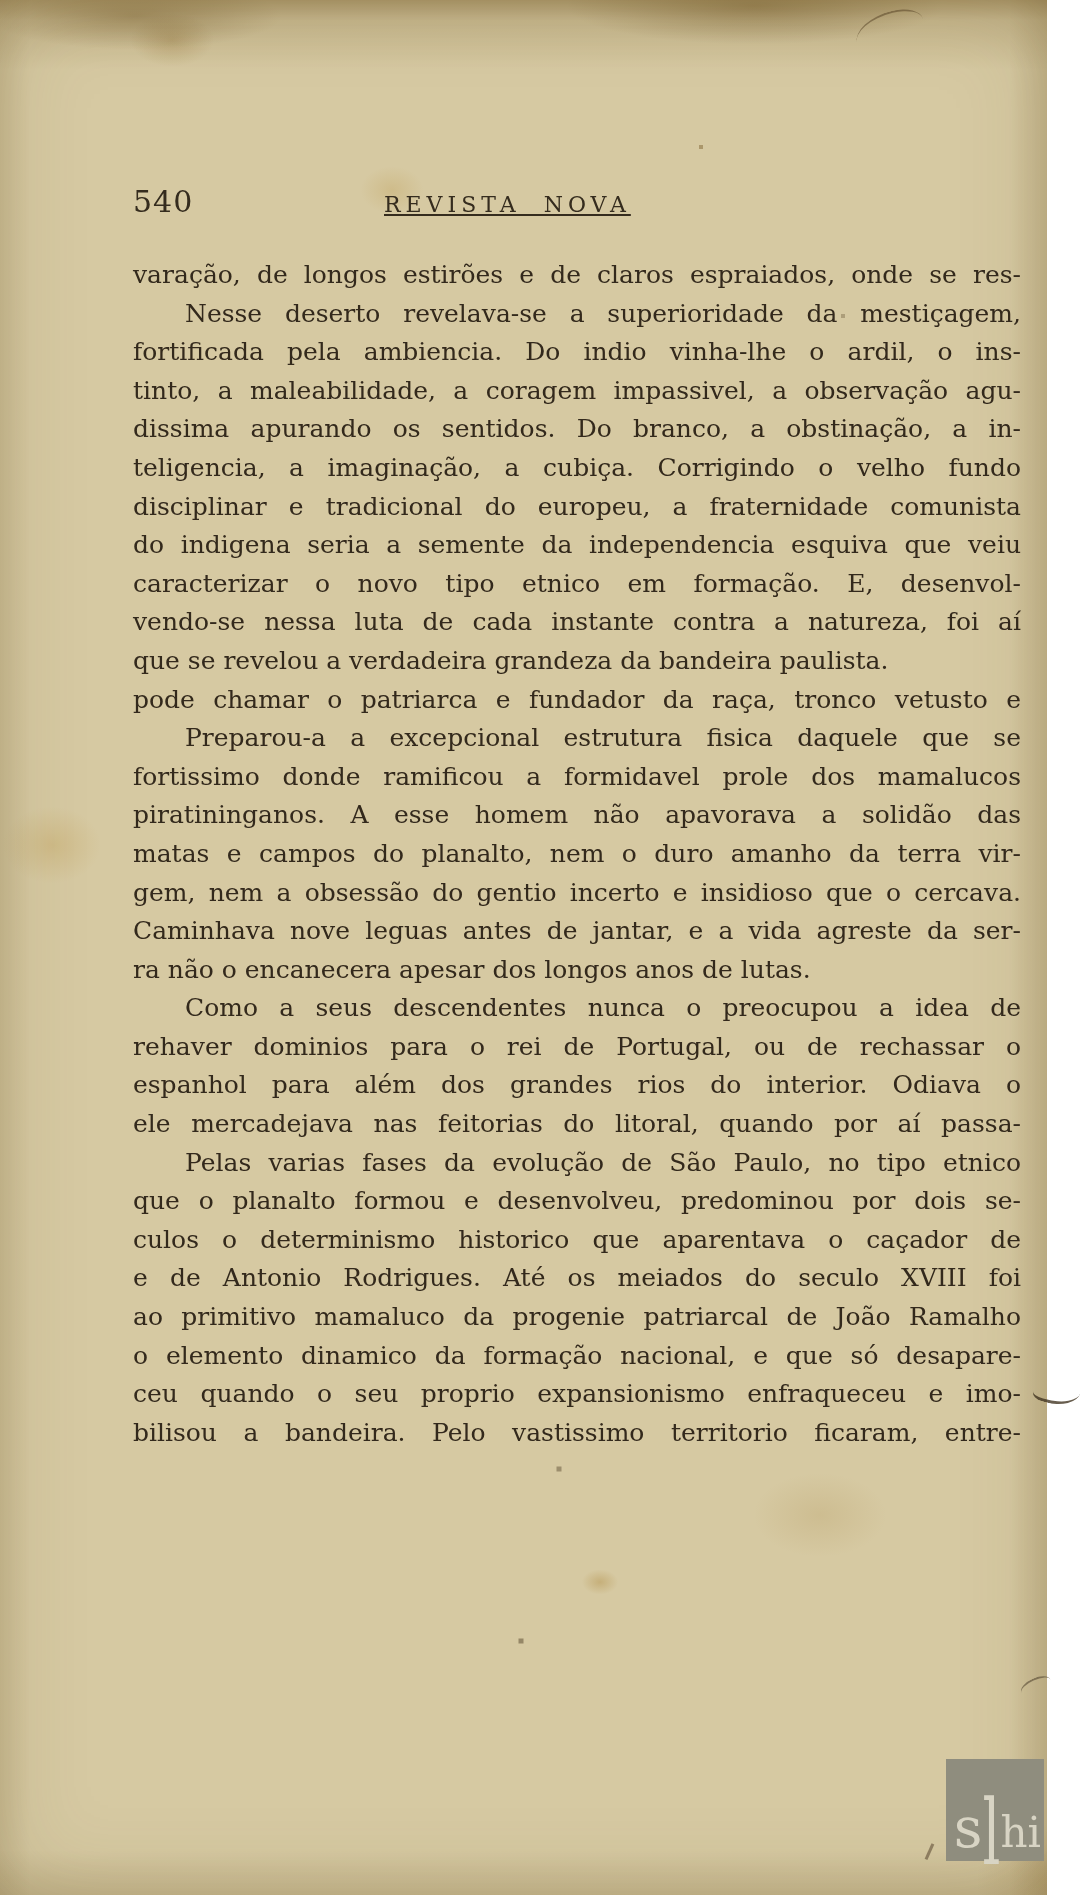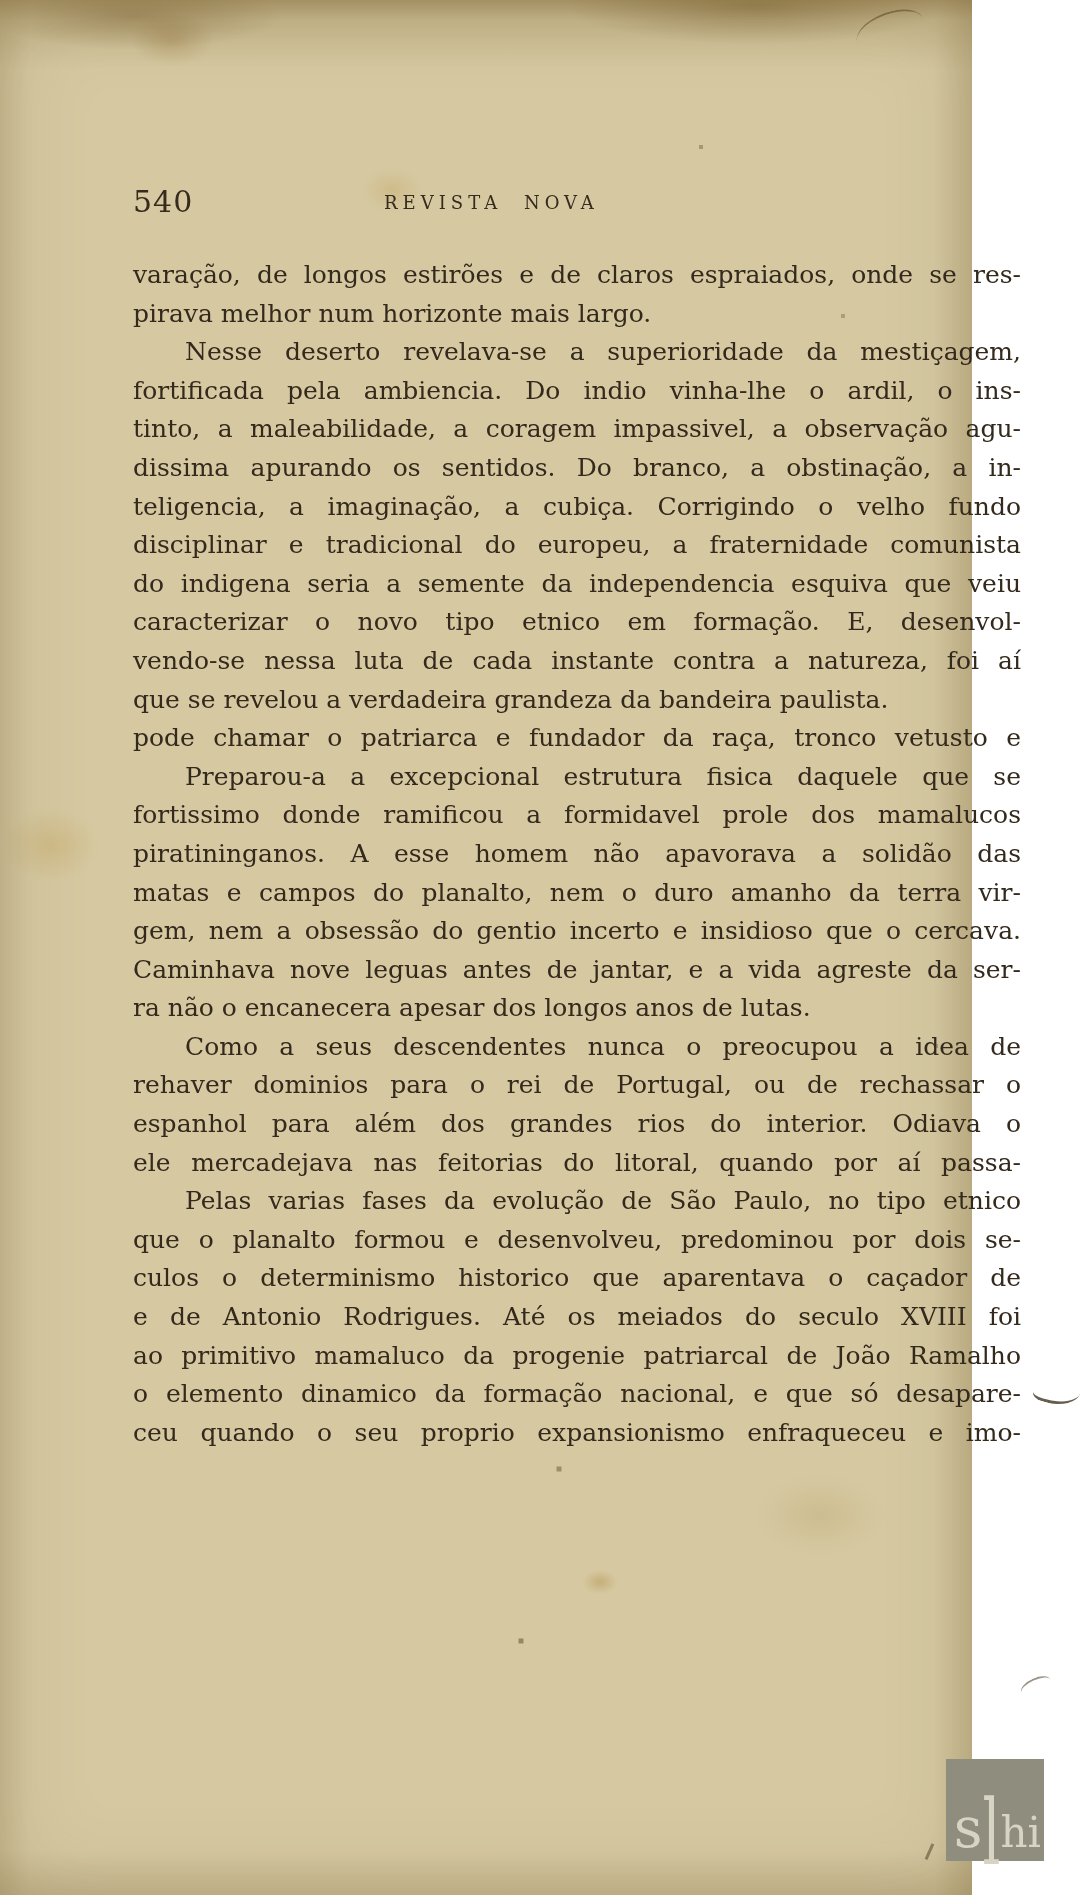--- a/index.html
+++ b/index.html
@@ -3,21 +3,21 @@
 <meta charset="utf-8">
 <style>
   html, body { margin: 0; padding: 0; }
   body {
     width: 1080px; height: 1895px;
     font-family: "DejaVu Serif", "Liberation Serif", serif;
     overflow: hidden;
   }
   .page {
     position: relative;
-    width: 972px; height: 1895px;
+    width: 1047px; height: 1895px;
     background-color: #d6c9a2;
     background-image:
       linear-gradient(180deg, rgba(128,101,49,0.50) 0px, rgba(128,101,49,0.20) 20px, rgba(128,101,49,0) 70px),
       radial-gradient(ellipse 270px 55px at 755px 6px, rgba(112,86,37,0.45), transparent 70%),
       radial-gradient(ellipse 210px 48px at 135px 16px, rgba(112,86,37,0.40), transparent 70%),
       radial-gradient(ellipse 60px 38px at 172px 40px, rgba(140,105,40,0.28), transparent 70%),
       radial-gradient(ellipse 45px 34px at 392px 190px, rgba(186,150,70,0.26), transparent 70%),
       radial-gradient(ellipse 70px 55px at 52px 845px, rgba(186,145,60,0.26), transparent 70%),
       radial-gradient(ellipse 26px 18px at 600px 1582px, rgba(168,128,48,0.35), transparent 70%),
       radial-gradient(ellipse 95px 60px at 820px 1515px, rgba(160,125,55,0.16), transparent 70%),
@@ -26,22 +26,22 @@
       linear-gradient(90deg,  rgba(118,94,45,0.14) 0px, rgba(118,94,45,0) 30px),
       linear-gradient(0deg,   rgba(118,94,45,0.18) 0px, rgba(118,94,45,0) 45px);
     box-shadow: inset 0 0 90px rgba(95,75,35,0.18);
   }
   .page-num {
     position: absolute; left: 133px; top: 184px;
     font-size: 30px; color: #352c1e; letter-spacing: 1px;
   }
   .journal-title {
     position: absolute; left: 384px; top: 192px;
-    font-size: 18px; color: #352c1e;
-    letter-spacing: 5px; word-spacing: 11px;
+    font-size: 22px; color: #352c1e;
+    letter-spacing: 5px; word-spacing: 11px; text-decoration: underline;
   }
   .body-text {
     position: absolute; left: 133px; top: 256px; width: 888px;
     color: #33291c;
     font-size: 25px;
   }
   .paragraph { margin: 0; }
   .text-line {
     line-height: 38.6px; height: 38.6px;
     white-space: normal;
@@ -101,21 +101,20 @@
 
 <div class="page">
 
   <span class="page-num">540</span>
 
   <span class="journal-title">REVISTA NOVA</span>
 
   <div class="body-text">
       <div class="paragraph">
         <div class="text-line justify">varação, de longos estirões e de claros espraiados, onde se res-</div>
-        <div class="text-line">pirava melhor num horizonte mais largo.</div>
       </div>
       <div class="paragraph">
         <div class="text-line justify indent">Nesse deserto revelava-se a superioridade da mestiçagem,</div>
         <div class="text-line justify">fortificada pela ambiencia. Do indio vinha-lhe o ardil, o ins-</div>
         <div class="text-line justify">tinto, a maleabilidade, a coragem impassivel, a observação agu-</div>
         <div class="text-line justify">dissima apurando os sentidos. Do branco, a obstinação, a in-</div>
         <div class="text-line justify">teligencia, a imaginação, a cubiça. Corrigindo o velho fundo</div>
         <div class="text-line justify">disciplinar e tradicional do europeu, a fraternidade comunista</div>
         <div class="text-line justify">do indigena seria a semente da independencia esquiva que veiu</div>
         <div class="text-line justify">caracterizar o novo tipo etnico em formação. E, desenvol-</div>
@@ -139,20 +138,21 @@
         <div class="text-line justify">ele mercadejava nas feitorias do litoral, quando por aí passa-</div>
       </div>
       <div class="paragraph">
         <div class="text-line justify indent">Pelas varias fases da evolução de São Paulo, no tipo etnico</div>
         <div class="text-line justify">que o planalto formou e desenvolveu, predominou por dois se-</div>
         <div class="text-line justify">culos o determinismo historico que aparentava o caçador de</div>
         <div class="text-line justify">e de Antonio Rodrigues. Até os meiados do seculo XVIII foi</div>
         <div class="text-line justify">ao primitivo mamaluco da progenie patriarcal de João Ramalho</div>
         <div class="text-line justify">o elemento dinamico da formação nacional, e que só desapare-</div>
         <div class="text-line justify">ceu quando o seu proprio expansionismo enfraqueceu e imo-</div>
+        <div class="text-line justify">bilisou a bandeira. Pelo vastissimo territorio ficaram, entre-</div>
       </div>
     </div>
 
   <div class="pen-mark mark-top-right"></div>
   <div class="pen-mark mark-right-edge"></div>
   <div class="pen-mark mark-hair"></div>
   <div class="pen-mark mark-slash"></div>
   <div class="specks"></div>
 
   <div class="wm" style="background: rgb(143, 141, 126);">

